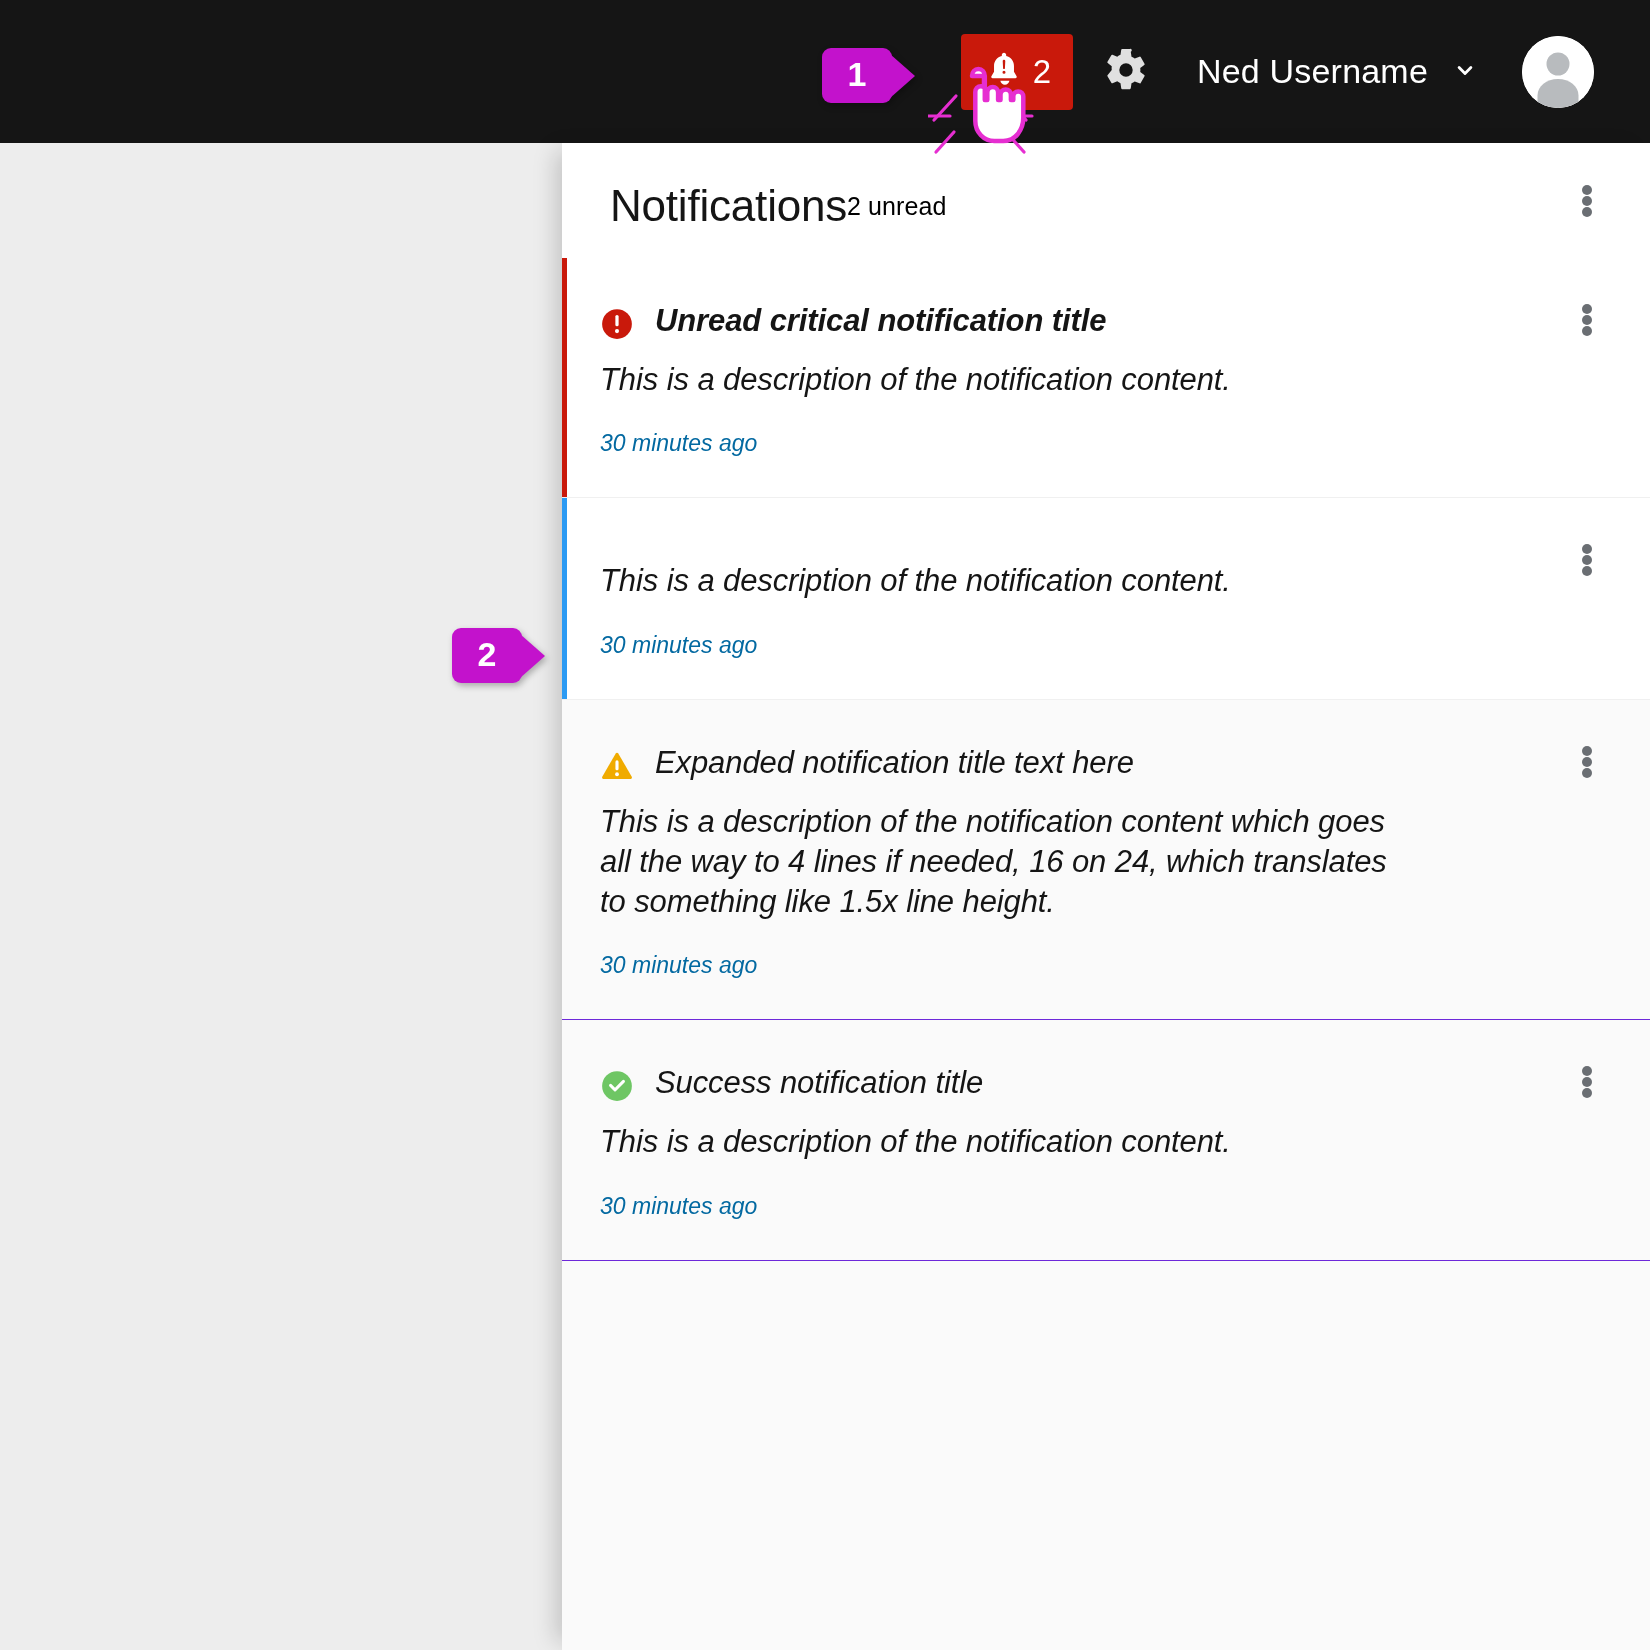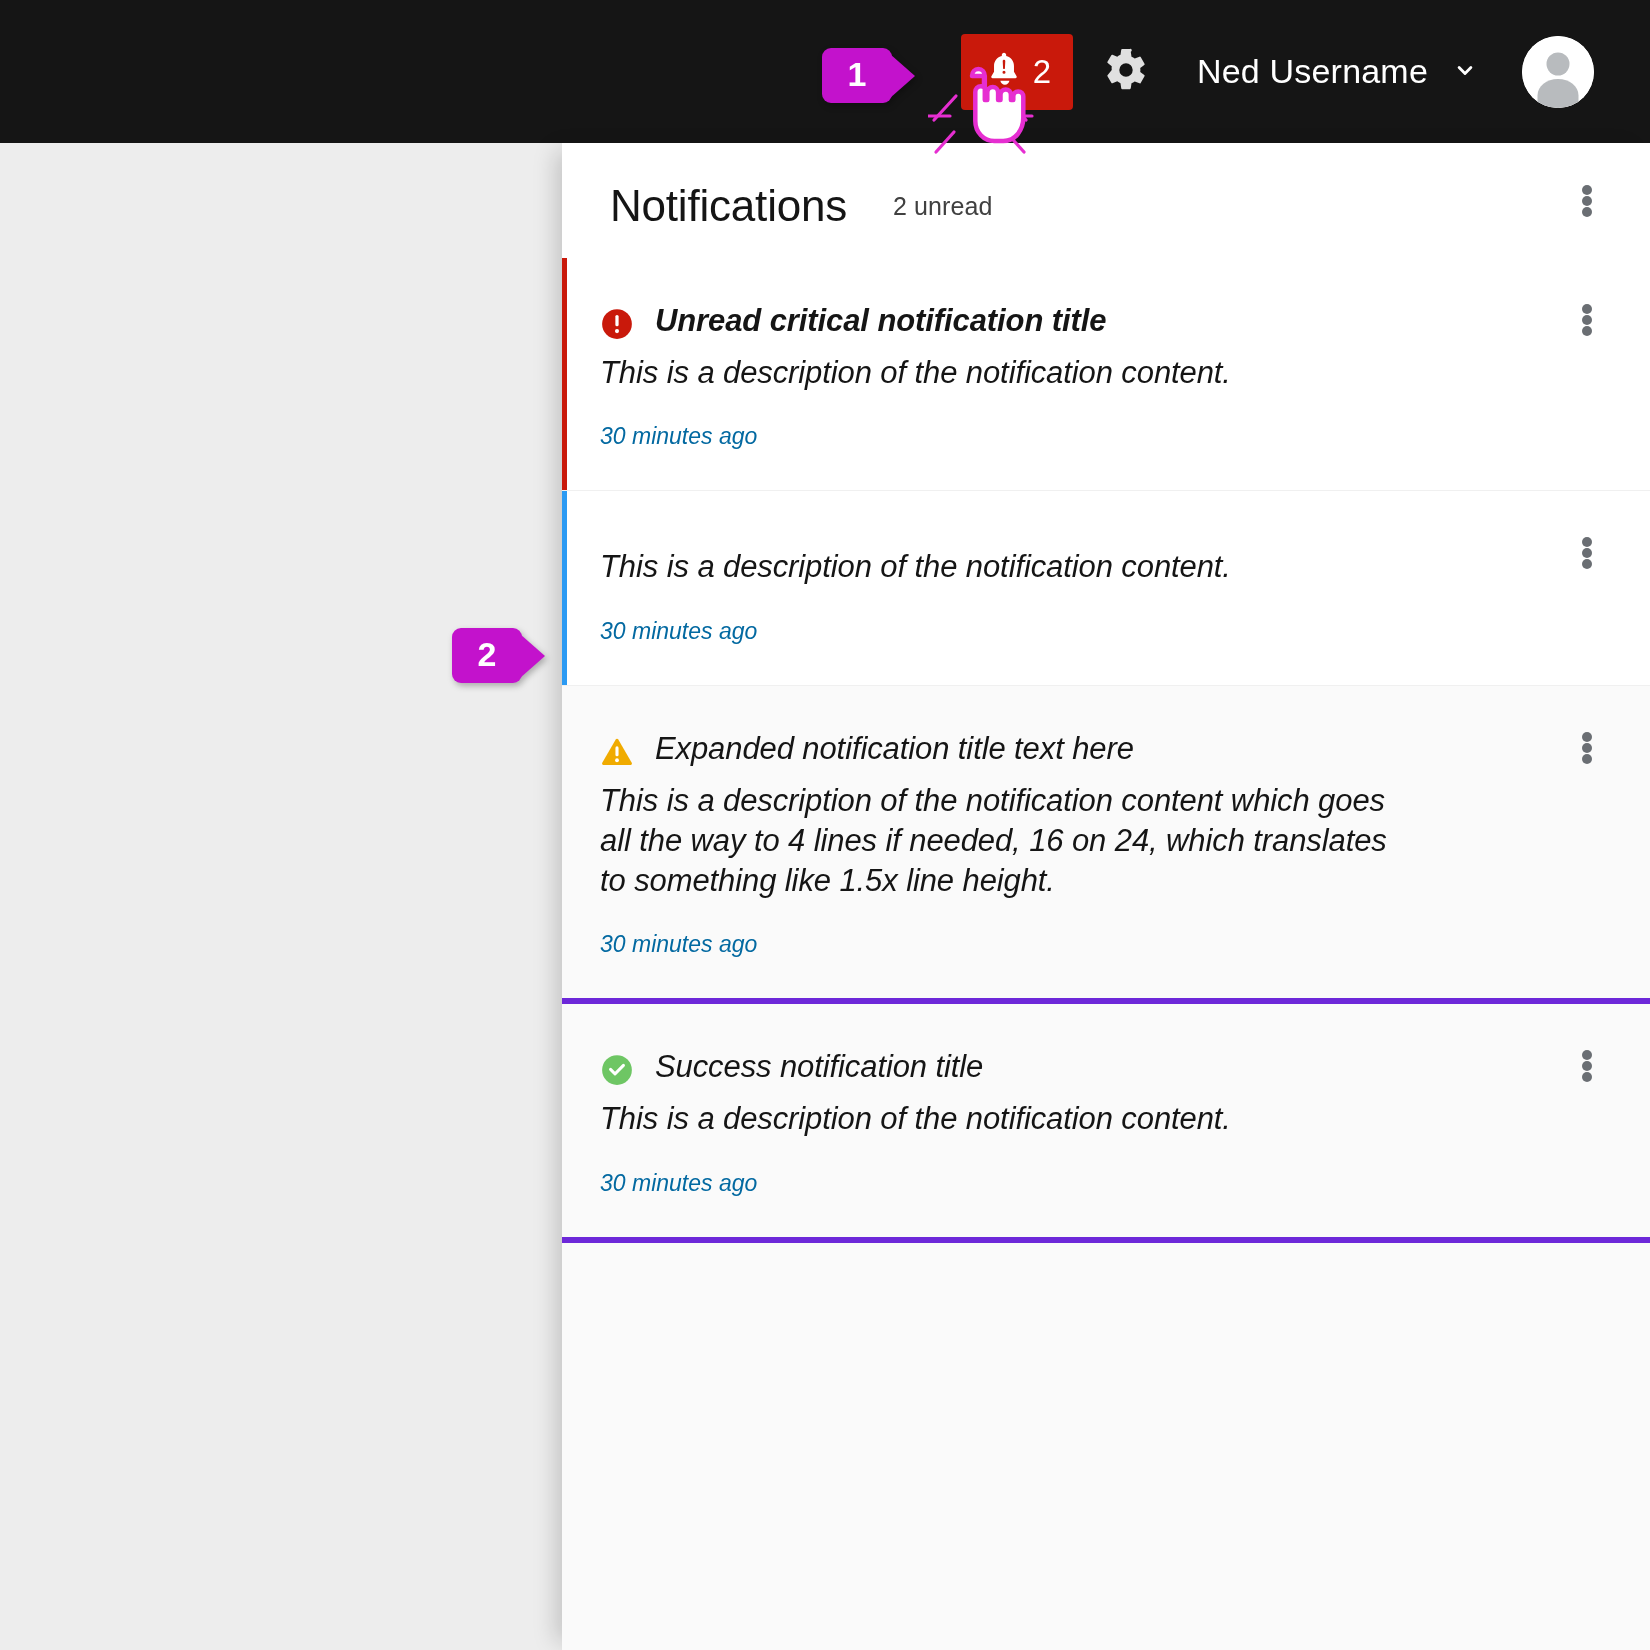--- a/index.html
+++ b/index.html
@@ -124,22 +124,21 @@
     position: relative;
   }
   .drawer-title {
     font-size: 44px;
     font-weight: 400;
     color: #151515;
     letter-spacing: -0.2px;
   }
   .drawer-unread {
     font-size: 25px;
-    color: #404040;
-    margin-left: 46px;
+    color: #000000;
     letter-spacing: .1px;
   }
   .kebab {
     position: absolute;
     background: transparent;
     border: 0;
     cursor: pointer;
     padding: 0;
     display: flex;
     flex-direction: column;
@@ -162,21 +161,21 @@
   .notif {
     position: relative;
     background: #ffffff;
     border-bottom: 1px solid #f0f0f0;
     padding: 44px 110px 40px 38px;
     box-sizing: border-box;
     font-style: italic;
   }
   .notif.read {
     background: #fafafa;
-    border-bottom: 6px solid #6d28d9;
+    border-bottom: 1px solid #6d28d9;
   }
   .notif .accent {
     position: absolute;
     left: 0; top: 0; bottom: 0;
     width: 5px;
   }
   .notif-title-row {
     display: flex;
     align-items: flex-start;
     gap: 21px;
@@ -193,21 +192,21 @@
     line-height: 1.22;
     color: #151515;
     font-weight: 700;
     letter-spacing: -0.1px;
   }
   .notif.read .notif-title { font-weight: 400; }
   .notif-desc {
     font-size: 31px;
     line-height: 1.3;
     color: #151515;
-    margin-top: 12px;
+    margin-top: 19px;
     max-width: 800px;
     letter-spacing: -0.1px;
   }
   .notif-time {
     font-size: 23px;
     color: #0369a1;
     margin-top: 30px;
     letter-spacing: 0;
   }
   .kebab-notif { right: 48px; top: 46px; }

